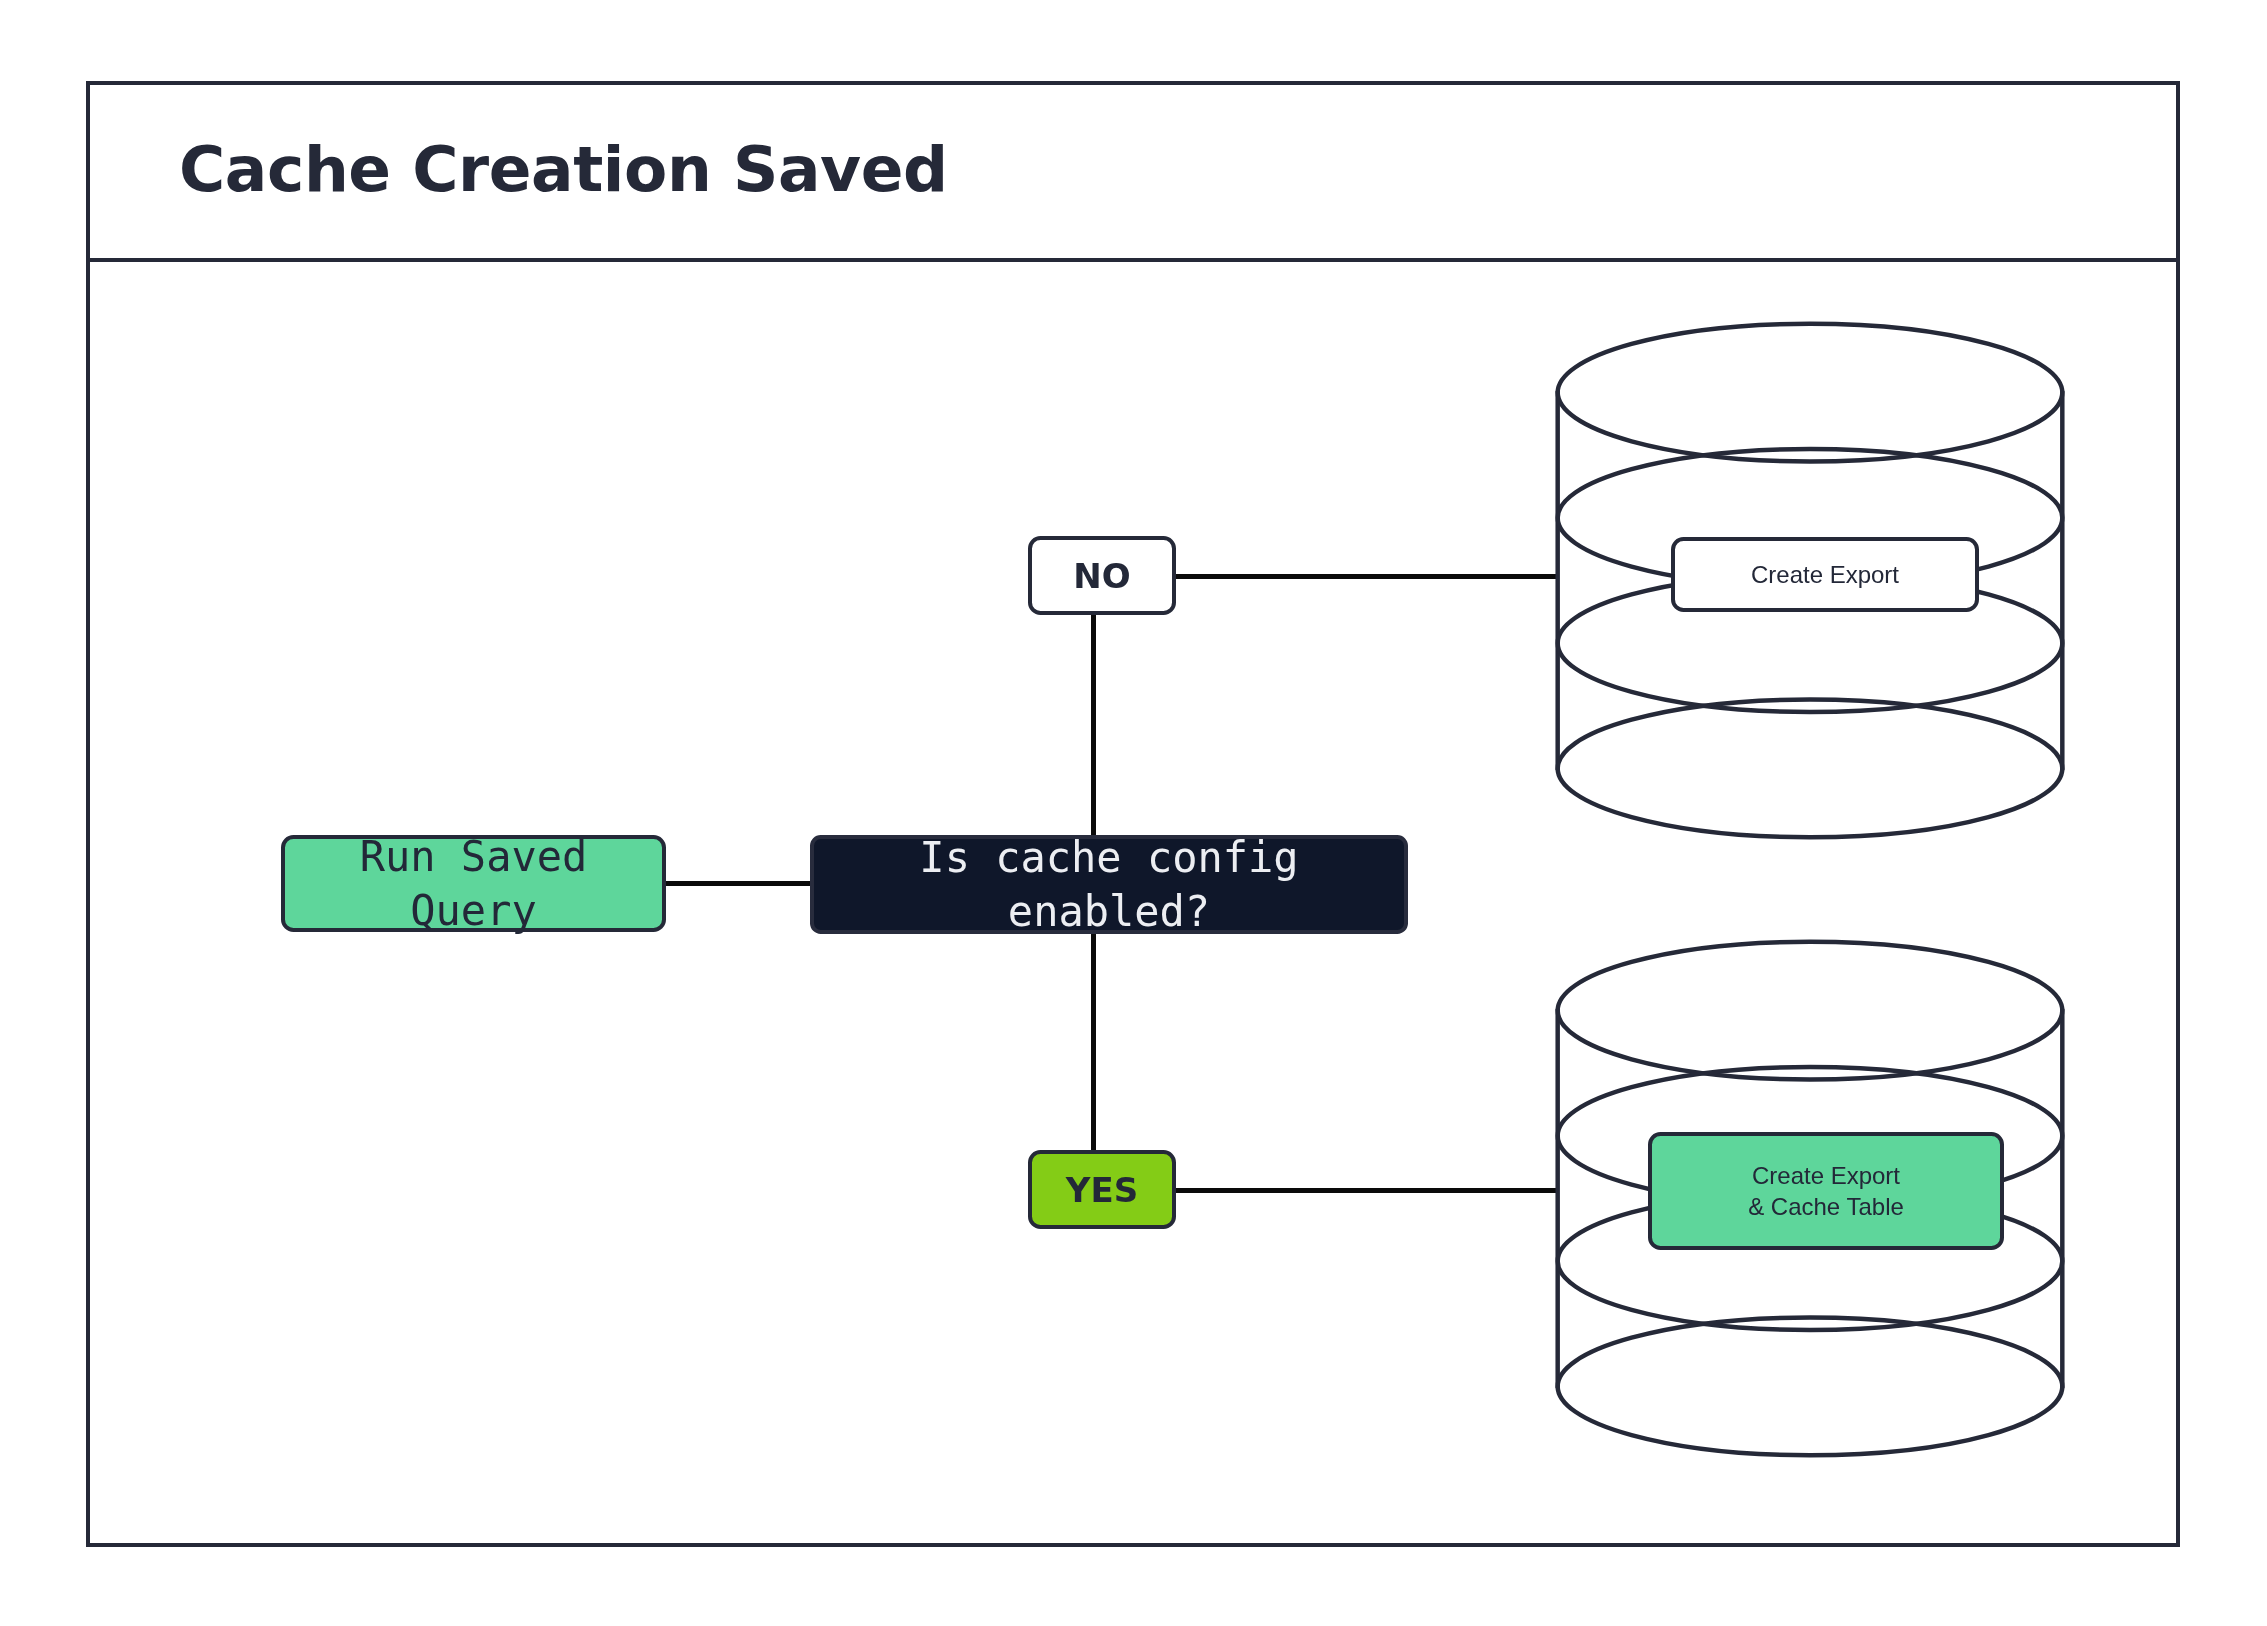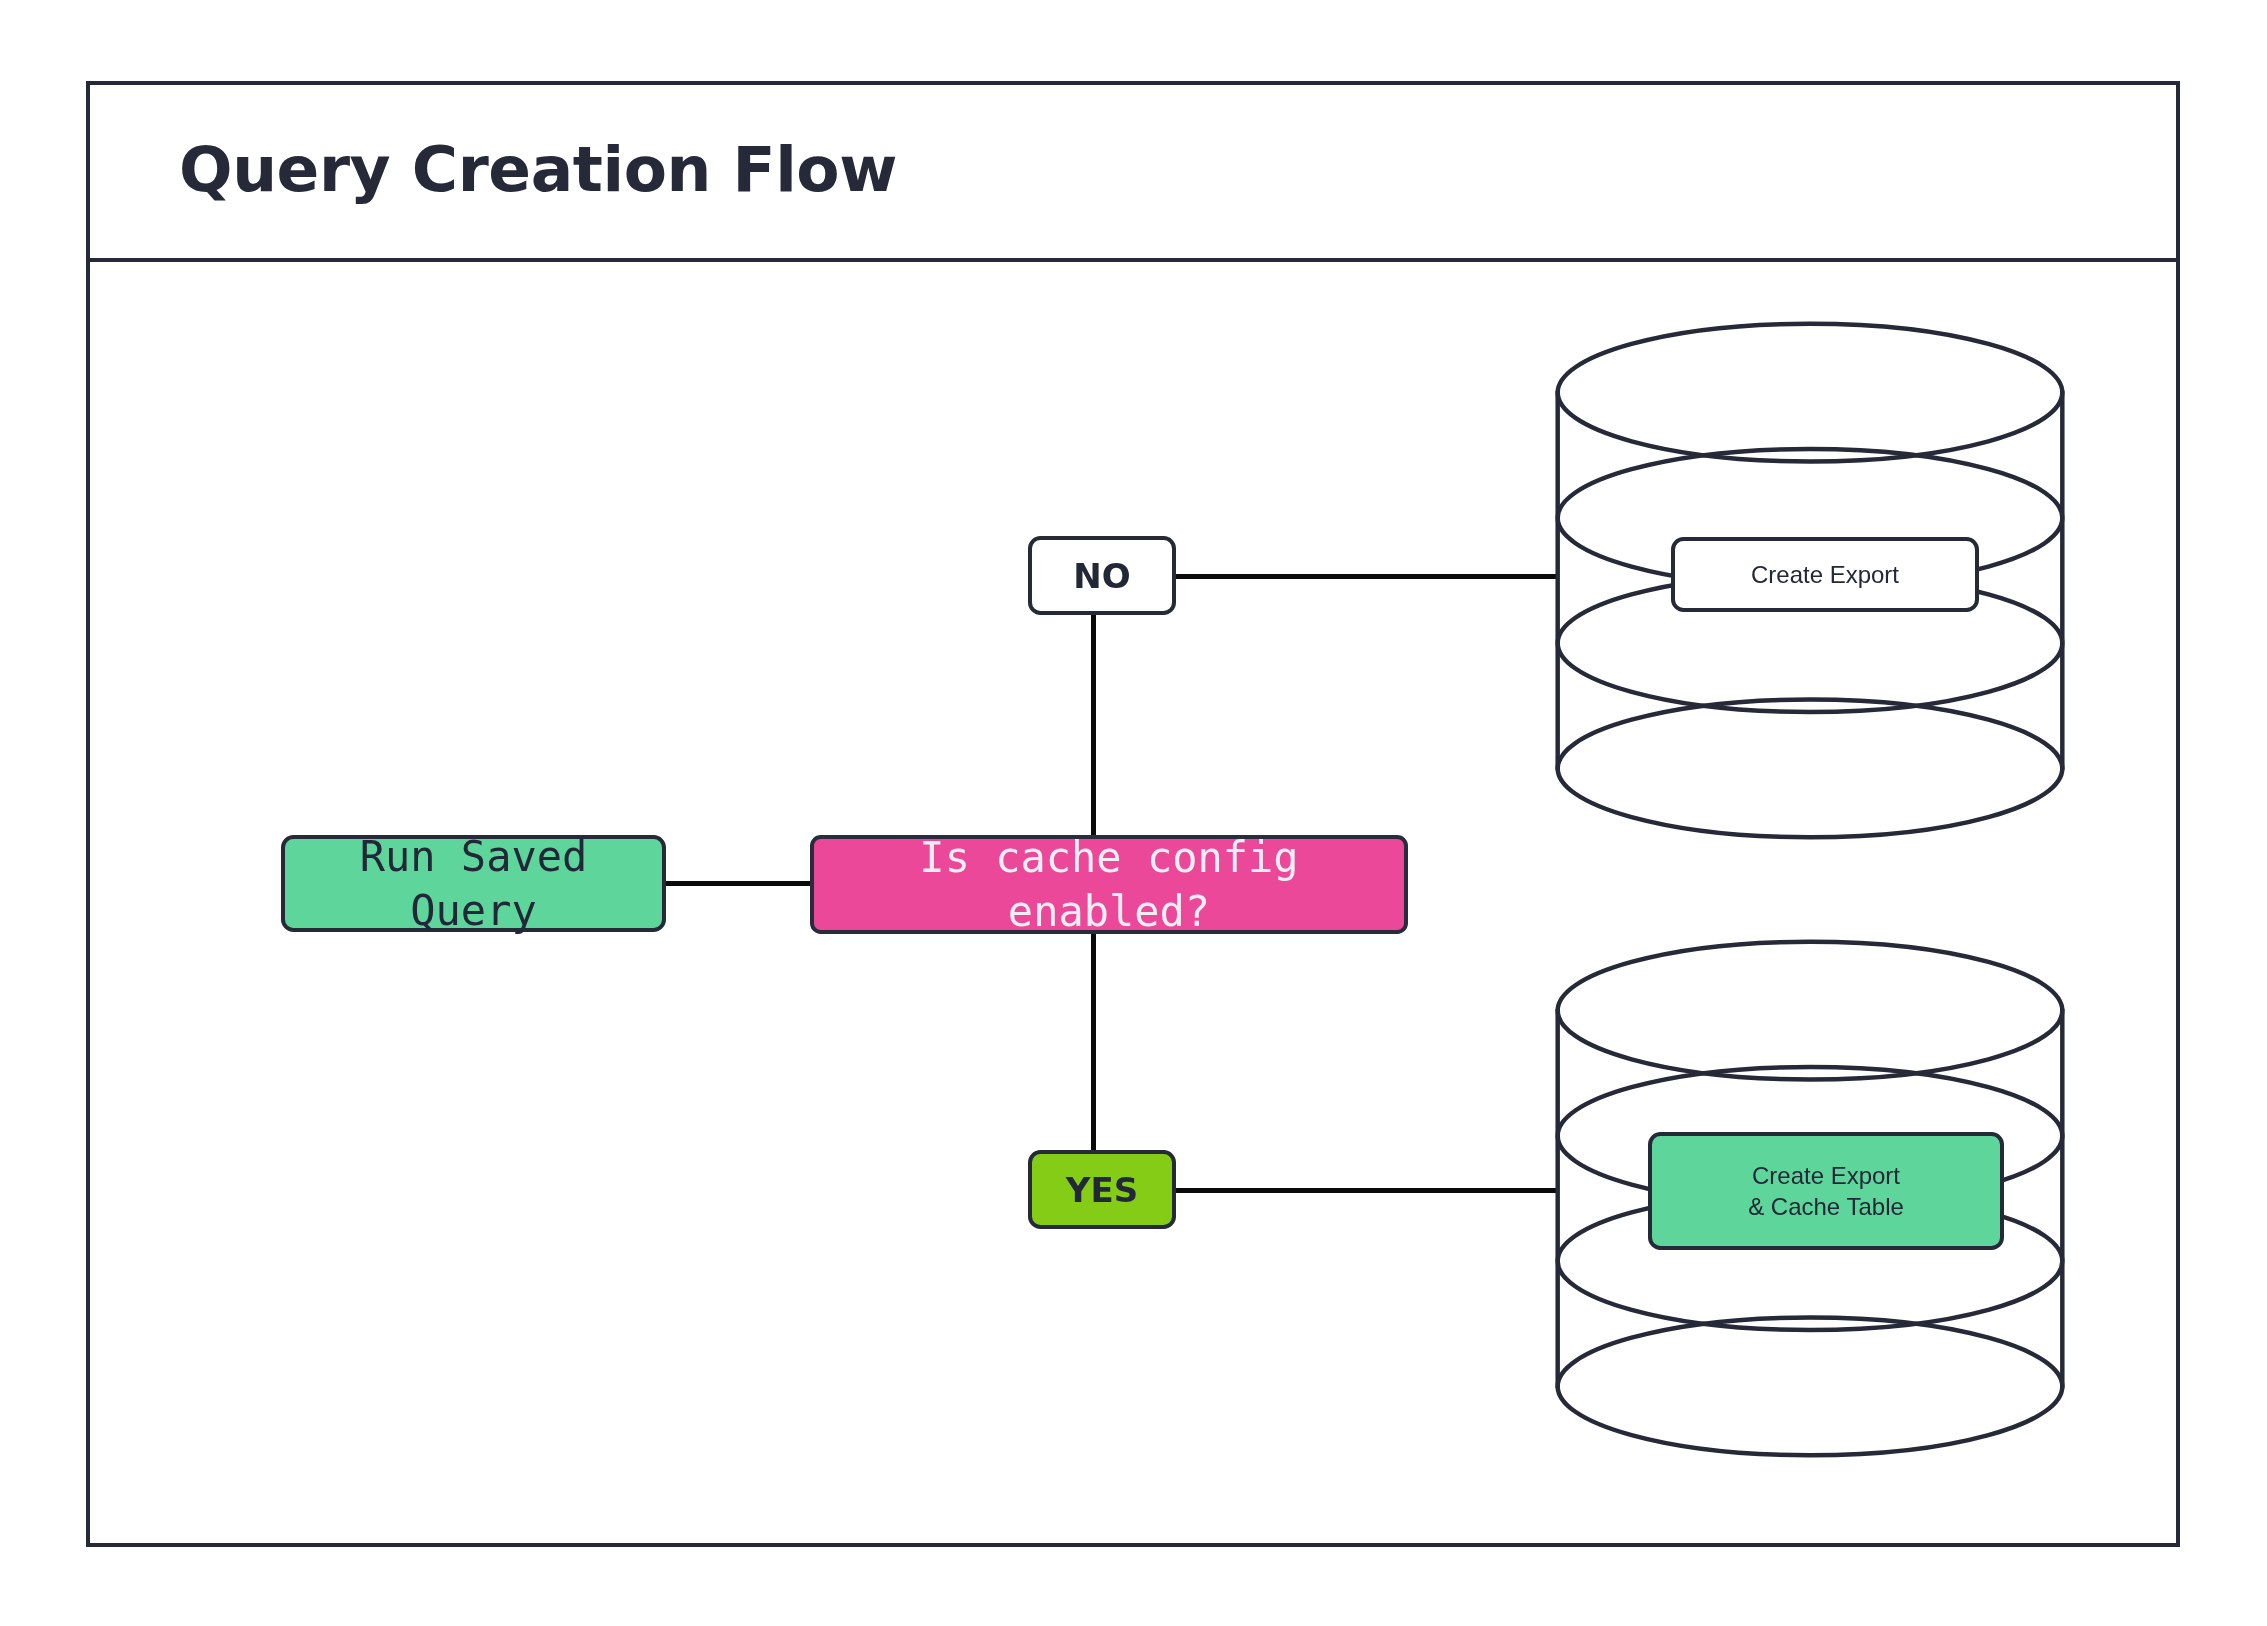--- a/index.html
+++ b/index.html
@@ -62,21 +62,21 @@
     font-family: "DejaVu Sans Mono", monospace;
     font-size: 42px;
     line-height: 1.28;
     white-space: pre-line;
   }
   .node.green {
     background: #5ed69b;
     color: #232838;
   }
   .node.dark {
-    background: #ec4899;
+    background: #0f172a;
     border-color: #282c3d;
     color: #eceef2;
   }
 
   
   .pill {
     position: absolute;
     box-sizing: border-box;
     display: flex;
     align-items: center;
@@ -153,21 +153,21 @@
   }
 </style>
 </head>
 <body>
 
 <div id="canvas">
 
   <div class="frame"></div>
 
   <div class="frame-title-bar">
-    <div class="frame-title">Query Creation Flow</div>
+    <div class="frame-title">Cache Creation Saved</div>
   </div>
 
   <div class="edge h" id="edge-query-to-decision"></div>
   <div class="edge v" id="edge-decision-up"></div>
   <div class="edge v" id="edge-decision-down"></div>
   <div class="edge h" id="edge-no-to-db"></div>
   <div class="edge h" id="edge-yes-to-db"></div>
 
   <div class="db" id="db-top">
     <svg width="510" height="519" viewBox="0 0 570 580">

